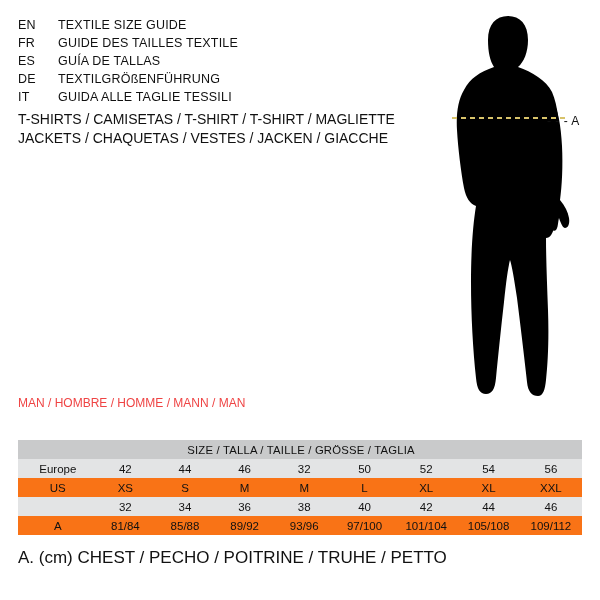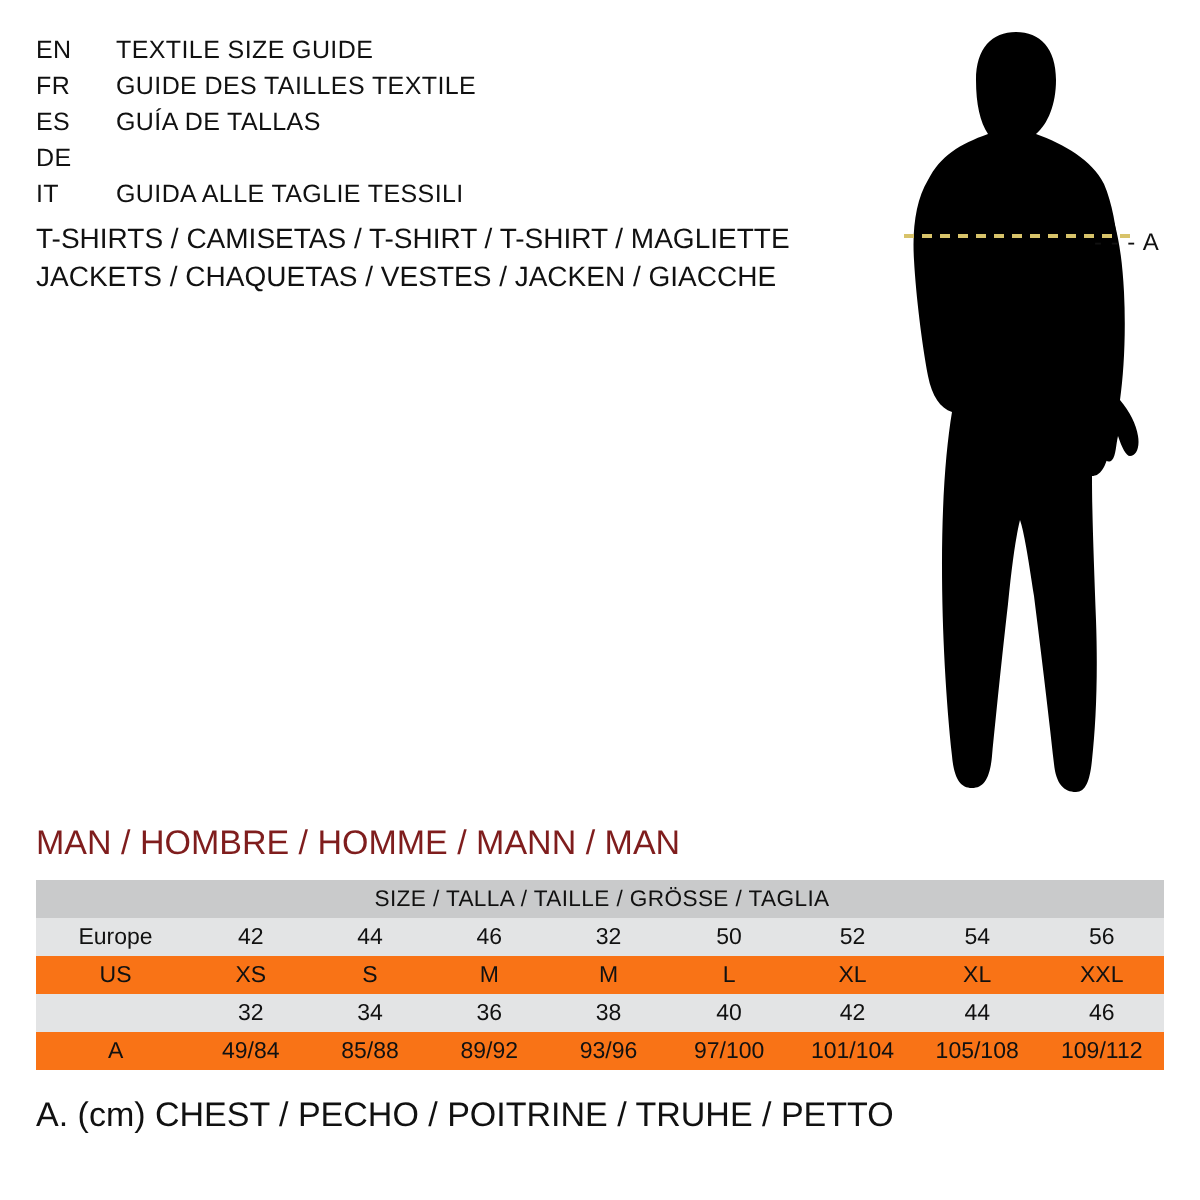--- a/index.html
+++ b/index.html
@@ -71,24 +71,24 @@
     top: 104px;
     left: 147px;
     font-size: 12px;
     color: #111;
     letter-spacing: 0.5px;
   }
 
   
   .section-title {
     position: absolute;
-    top: 412px;
-    left: 18px;
-    font-size: 17px;
-    color: #7f1d1d;
+    top: 396px;
+    left: 18px;
+    font-size: 12px;
+    color: #ef4444;
     white-space: nowrap;
   }
 
   
   .size-table {
     position: absolute;
     top: 440px;
     left: 18px;
     width: 564px;
     border-collapse: collapse;
@@ -135,20 +135,21 @@
     <div class="lang-row">
       <span class="lang-code">FR</span>
       <span class="lang-text">GUIDE DES TAILLES TEXTILE</span>
     </div>
     <div class="lang-row">
       <span class="lang-code">ES</span>
       <span class="lang-text">GUÍA DE TALLAS</span>
     </div>
     <div class="lang-row">
       <span class="lang-code">DE</span>
+      <span class="lang-text">TEXTILGRÖßENFÜHRUNG</span>
     </div>
     <div class="lang-row">
       <span class="lang-code">IT</span>
       <span class="lang-text">GUIDA ALLE TAGLIE TESSILI</span>
     </div>
   </div>
 
   <div class="cat-block">
     <div class="cat-line">T-SHIRTS / CAMISETAS / T-SHIRT / T-SHIRT / MAGLIETTE</div>
     <div class="cat-line">JACKETS / CHAQUETAS / VESTES / JACKEN / GIACCHE</div>
@@ -244,21 +245,21 @@
         <td class="cell">36</td>
         <td class="cell">38</td>
         <td class="cell">40</td>
         <td class="cell">42</td>
         <td class="cell">44</td>
         <td class="cell">46</td>
       </tr>
 
       <tr class="row-plain">
         <td class="col-label">A</td>
-        <td class="cell">49/84</td>
+        <td class="cell">81/84</td>
         <td class="cell">85/88</td>
         <td class="cell">89/92</td>
         <td class="cell">93/96</td>
         <td class="cell">97/100</td>
         <td class="cell">101/104</td>
         <td class="cell">105/108</td>
         <td class="cell">109/112</td>
       </tr>
     </tbody>
   </table>

